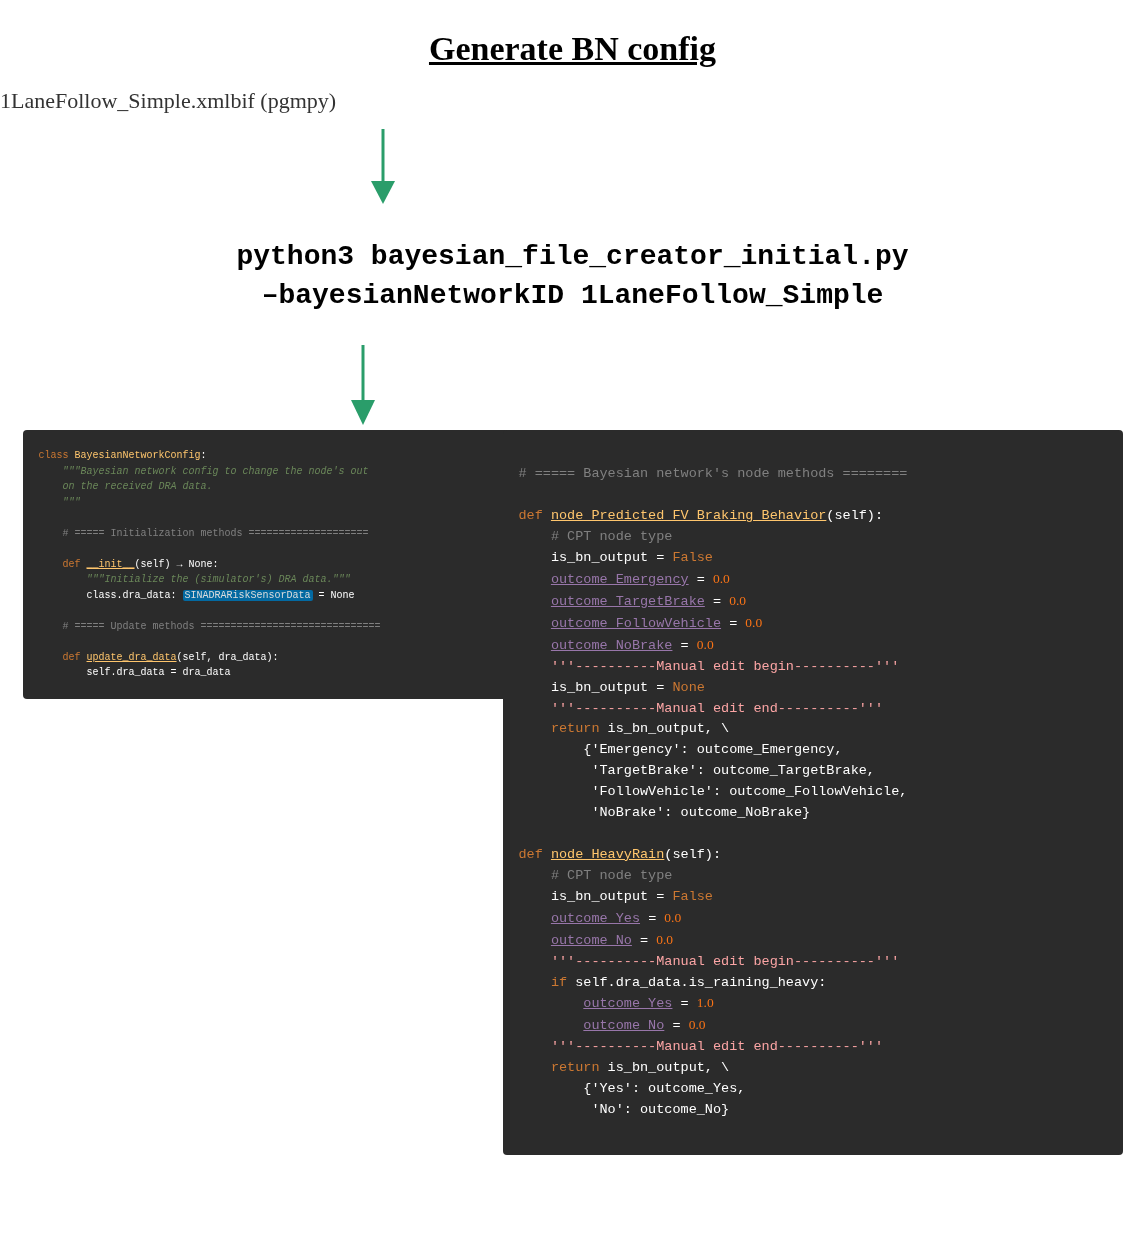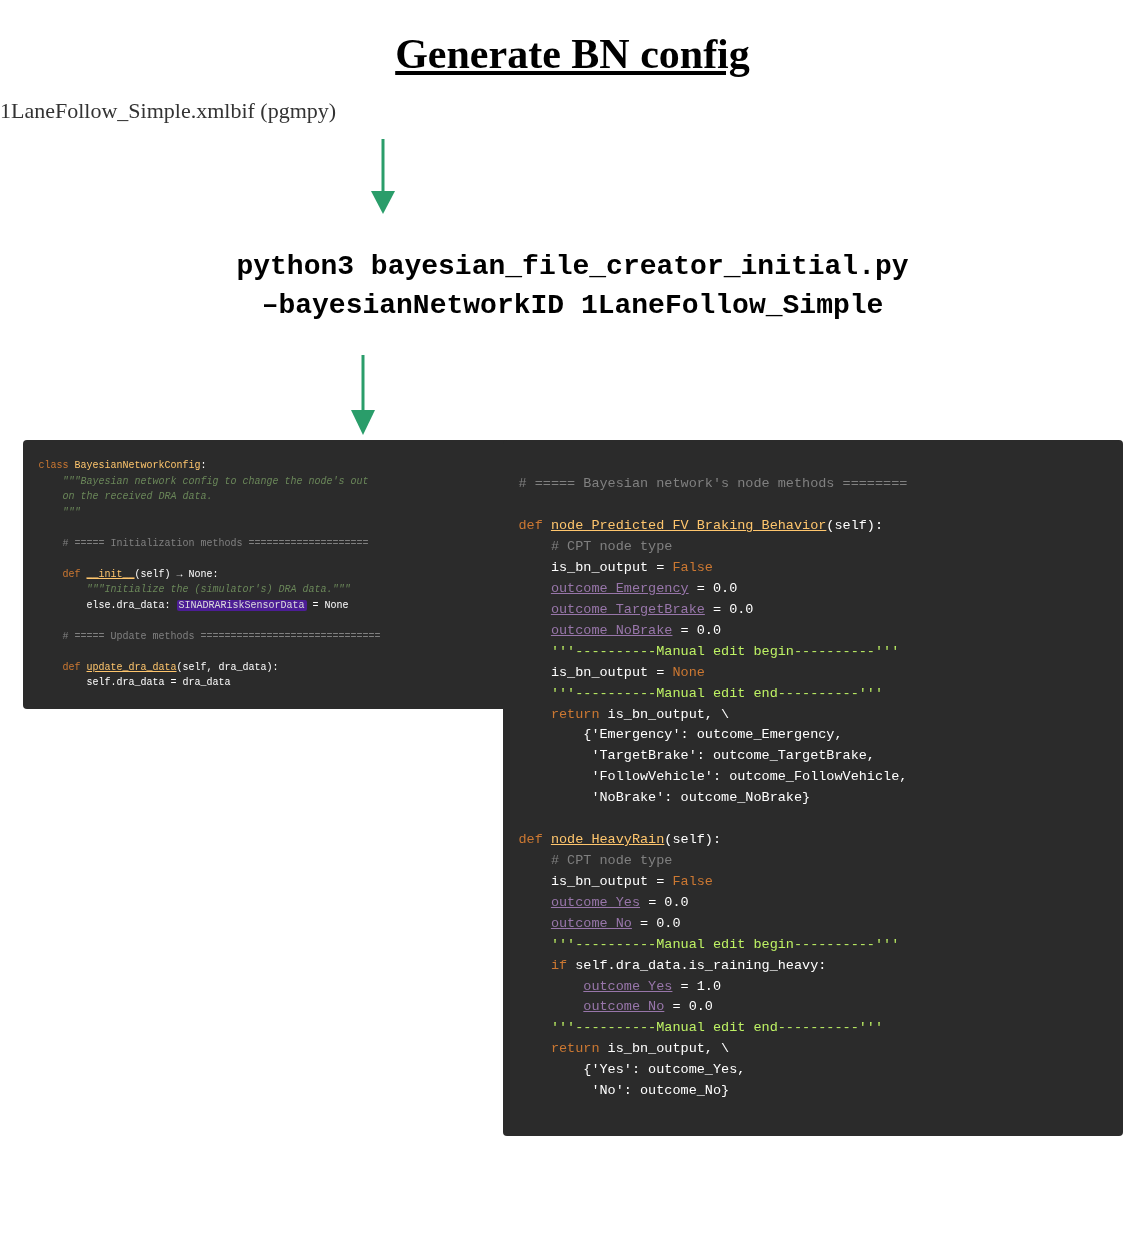--- a/index.html
+++ b/index.html
@@ -7,21 +7,21 @@
       background: #ffffff;
       font-family: Georgia, serif;
       width: 1145px;
       min-height: 1236px;
       position: relative;
       overflow: hidden;
     }
 
     .page-title {
       text-align: center;
-      font-size: 42px;
+      font-size: 34px;
       font-weight: bold;
       text-decoration: underline;
       margin-top: 30px;
       margin-bottom: 20px;
       font-family: Georgia, serif;
     }
 
     .subtitle {
       text-align: left;
       font-size: 22px;
@@ -70,30 +70,30 @@
 
     .code-wrapper {
       position: relative;
       height: 430px;
       width: 1100px;
       margin: 0 auto;
     }
 
     
     .c-keyword { color: #cc7832; } 
-    .c-string { color: #bef264; } 
+    .c-string { color: #fca5a5; } 
     .c-comment { color: #808080; } 
     .c-var { color: #9876aa; } 
-    .c-num { color: #ffffff; } 
+    .c-num { color: #f97316; font-family: Liberation Serif, serif; } 
     .c-white { color: #ffffff; }
     .c-italic { font-style: italic; color: #6a8759; }
     .c-underline { text-decoration: underline; }
     .c-yellow { color: #ffc66d; }
     .c-blue-fn { color: #ffc66d; text-decoration: underline; font-family: Liberation Mono, monospace; }
-    .c-highlight-bg { background: #4c1d95; padding: 0 2px; border-radius: 2px; color: #ddd; }
+    .c-highlight-bg { background: #0369a1; padding: 0 2px; border-radius: 2px; color: #ddd; }
 
     .code-line { display: block; white-space: pre; }
 
     
     .top-arrow-area {
       position: relative;
       height: 80px;
       width: 1100px;
       margin: 0 auto;
     }
@@ -138,36 +138,37 @@
   <div class="code-panel-left" id="left-panel">
       <span class="code-line"><span class="c-keyword">class </span><span class="c-yellow">BayesianNetworkConfig</span><span class="c-white">:</span></span>
       <span class="code-line"><span class="c-italic">    """Bayesian network config to change the node's out</span></span>
       <span class="code-line"><span class="c-italic">    on the received DRA data.</span></span>
       <span class="code-line"><span class="c-italic">    """</span></span>
       <span class="code-line">&nbsp;</span>
       <span class="code-line"><span class="c-comment">    # ===== Initialization methods ====================</span></span>
       <span class="code-line">&nbsp;</span>
       <span class="code-line"><span class="c-keyword">    def </span><span class="c-blue-fn">__init__</span><span class="c-white">(self) → None:</span></span>
       <span class="code-line"><span class="c-italic">        """Initialize the (simulator's) DRA data."""</span></span>
-      <span class="code-line"><span class="c-white">        else.dra_data: </span><span class="c-highlight-bg">SINADRARiskSensorData</span><span class="c-white"> = None</span></span>
+      <span class="code-line"><span class="c-white">        class.dra_data: </span><span class="c-highlight-bg">SINADRARiskSensorData</span><span class="c-white"> = None</span></span>
       <span class="code-line">&nbsp;</span>
       <span class="code-line"><span class="c-comment">    # ===== Update methods ==============================</span></span>
       <span class="code-line">&nbsp;</span>
       <span class="code-line"><span class="c-keyword">    def </span><span class="c-blue-fn">update_dra_data</span><span class="c-white">(self, dra_data):</span></span>
       <span class="code-line"><span class="c-white">        self.dra_data = dra_data</span></span>
     </div>
 
   <div class="code-panel-right" id="right-panel">
       <span class="code-line"><span class="c-comment"># ===== Bayesian network's node methods ========</span></span>
       <span class="code-line">&nbsp;</span>
       <span class="code-line"><span class="c-keyword">def </span><span class="c-blue-fn">node_Predicted_FV_Braking_Behavior</span><span class="c-white">(self):</span></span>
       <span class="code-line"><span class="c-comment">    # CPT node type</span></span>
       <span class="code-line"><span class="c-white">    is_bn_output = </span><span class="c-keyword">False</span></span>
       <span class="code-line"><span class="c-white">    </span><span class="c-var c-underline">outcome_Emergency</span><span class="c-white"> = </span><span class="c-num">0.0</span></span>
       <span class="code-line"><span class="c-white">    </span><span class="c-var c-underline">outcome_TargetBrake</span><span class="c-white"> = </span><span class="c-num">0.0</span></span>
+      <span class="code-line"><span class="c-white">    </span><span class="c-var c-underline">outcome_FollowVehicle</span><span class="c-white"> = </span><span class="c-num">0.0</span></span>
       <span class="code-line"><span class="c-white">    </span><span class="c-var c-underline">outcome_NoBrake</span><span class="c-white"> = </span><span class="c-num">0.0</span></span>
       <span class="code-line"><span class="c-string">    '''----------Manual edit begin----------'''</span></span>
       <span class="code-line"><span class="c-white">    is_bn_output = </span><span class="c-keyword">None</span></span>
       <span class="code-line"><span class="c-string">    '''----------Manual edit end----------'''</span></span>
       <span class="code-line"><span class="c-white">    </span><span class="c-keyword">return</span><span class="c-white"> is_bn_output, \</span></span>
       <span class="code-line"><span class="c-white">        {'Emergency': outcome_Emergency,</span></span>
       <span class="code-line"><span class="c-white">         'TargetBrake': outcome_TargetBrake,</span></span>
       <span class="code-line"><span class="c-white">         'FollowVehicle': outcome_FollowVehicle,</span></span>
       <span class="code-line"><span class="c-white">         'NoBrake': outcome_NoBrake}</span></span>
       <span class="code-line">&nbsp;</span>

